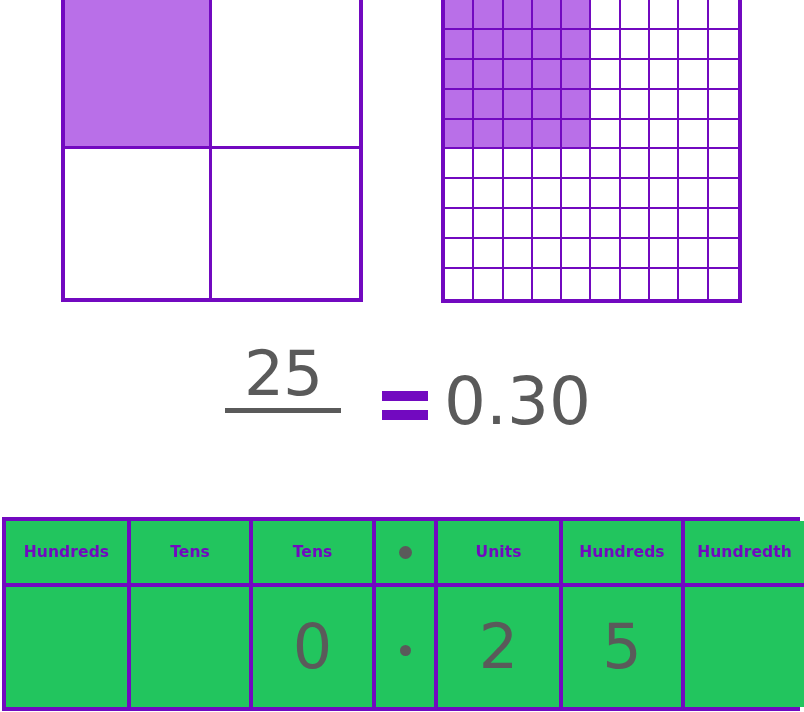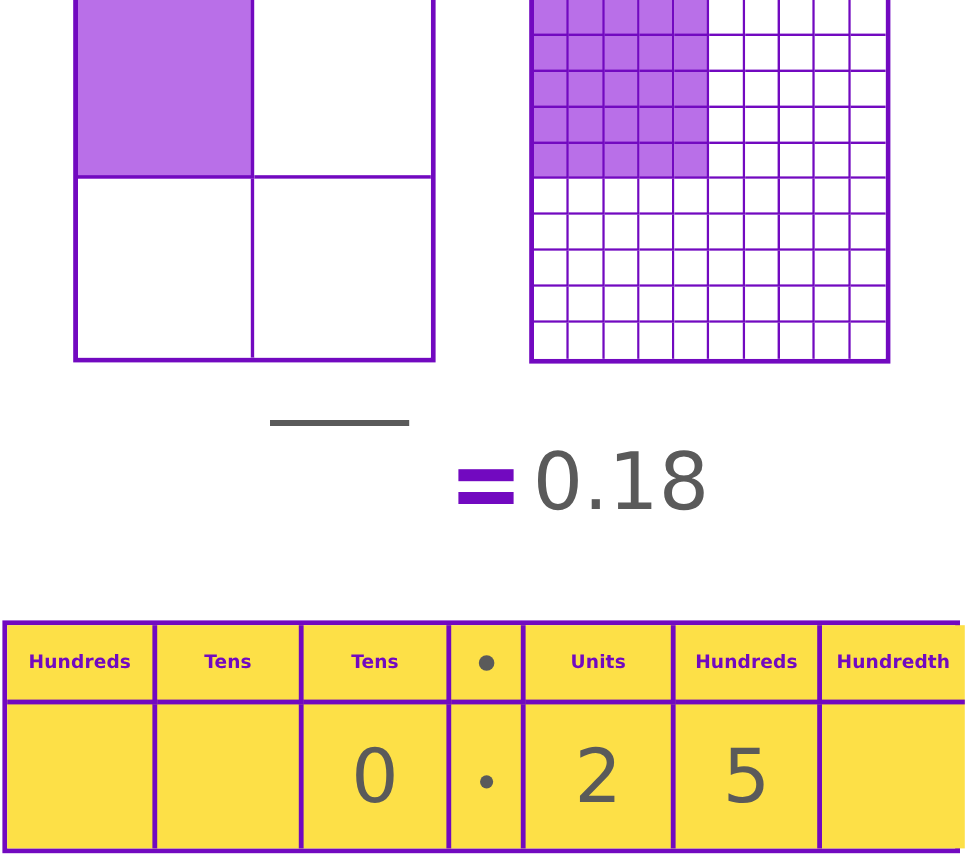--- a/index.html
+++ b/index.html
@@ -139,21 +139,21 @@
     height: 100%;
     border-collapse: collapse;
     table-layout: fixed;
   }
   #place-value-table td {
     border-right: 4px solid #7209c0;
     border-bottom: 4px solid #7209c0;
     text-align: center;
     vertical-align: middle;
     padding: 0;
-    background: #fde047;
+    background: #22c55e;
   }
   #place-value-table tr.header-row td {
     height: 62px;
     color: #7209c0;
     font-size: 15.5px;
     font-weight: bold;
     letter-spacing: 0.1px;
     white-space: nowrap;
   }
   #place-value-table tr.value-row td {
@@ -286,27 +286,28 @@
     <div class="ccell lastrow"></div>
     <div class="ccell lastrow"></div>
     <div class="ccell lastrow"></div>
     <div class="ccell lastrow"></div>
     <div class="ccell lastrow"></div>
     <div class="ccell lastcol lastrow"></div>
   </div>
 
 <div id="equation">
   <div id="fraction">
+    <div class="numerator">25</div>
     <div class="fracbar"></div>
   </div>
   <div id="equals-sign">
     <div class="bar b1"></div>
     <div class="bar b2"></div>
   </div>
-  <div id="decimal-value">0.18</div>
+  <div id="decimal-value">0.30</div>
 </div>
 
 <div id="place-value-table">
   <table>
     <colgroup>
       <col style="width:123px">
       <col style="width:122px">
       <col style="width:123px">
       <col style="width:62px">
       <col style="width:125px">

